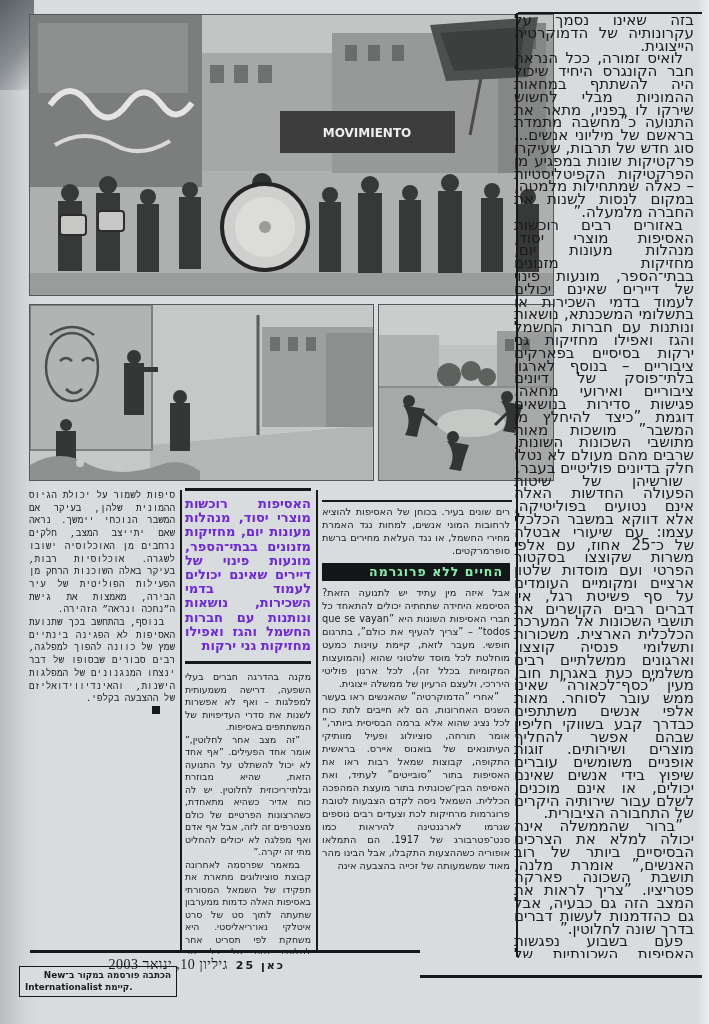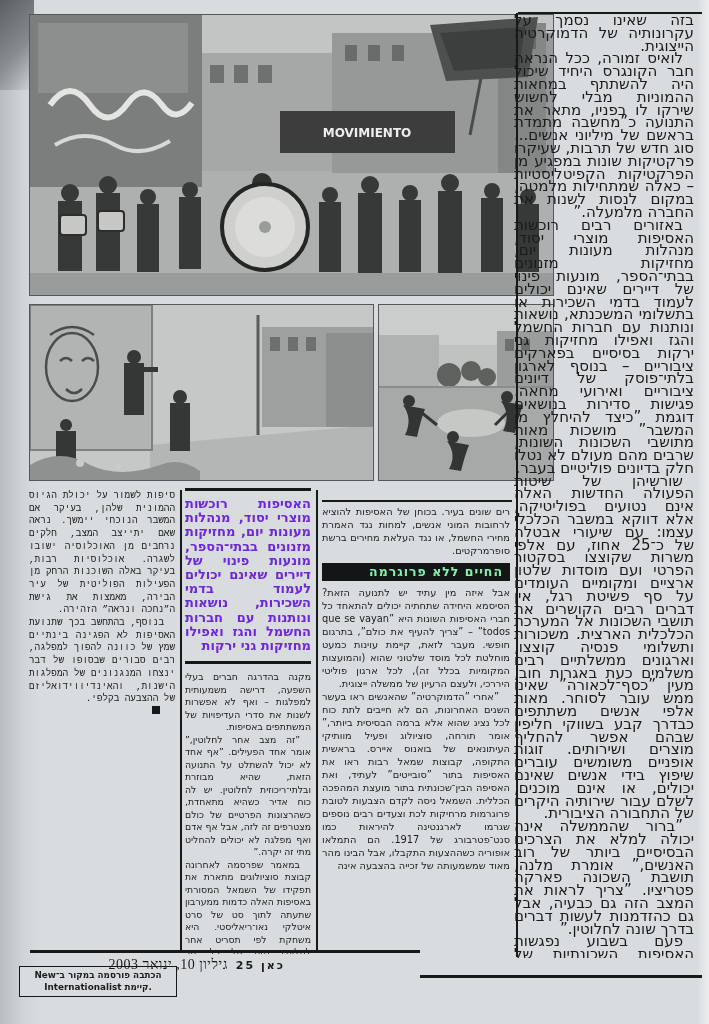--- a/index.html
+++ b/index.html
@@ -25,21 +25,21 @@
   .para{margin:0;text-indent:11px;}
   .para.first{text-indent:0;}
   .section-header{background:#141517;color:#86efac;font-weight:bold;font-size:12.5px;
     padding:2px 7px 3px;margin:6px 0 5px;letter-spacing:1px;display:block;text-indent:0;}
   .pullquote{font-weight:bold;font-size:13px;line-height:14.2px;text-align:justify;
     padding:6px 0 8px;color:#6d28d9;}
   .pq-bar-top{border-top:3px solid #17181a;}
   .pq-bar-bottom{border-bottom:3px solid #17181a;margin-bottom:7px;}
   .endmark{display:inline-block;width:8px;height:8px;background:#17181a;margin-right:4px;}
   .credit-box{position:absolute;right:532px;top:966px;width:146px;border:1.5px solid #17181a;
-    padding:3px 5px;font-size:8.8px;font-weight:bold;text-align:center;line-height:11.5px;background:#d9dcdf;}
+    padding:3px 5px;font-size:8.8px;font-weight:bold;line-height:11.5px;background:#d9dcdf;}
   .footer{position:absolute;right:424px;top:957px;display:flex;direction:rtl;align-items:baseline;gap:8px;}
   .footer .brandpage{font-weight:bold;font-size:11px;letter-spacing:2px;}
   .footer .issue{font-size:14px;letter-spacing:.5px;font-family:Liberation Serif, serif;}
   svg text{font-family:"DejaVu Sans",sans-serif;}
 </style>
 </head>
 <body>
 
 <div class="page">
 

